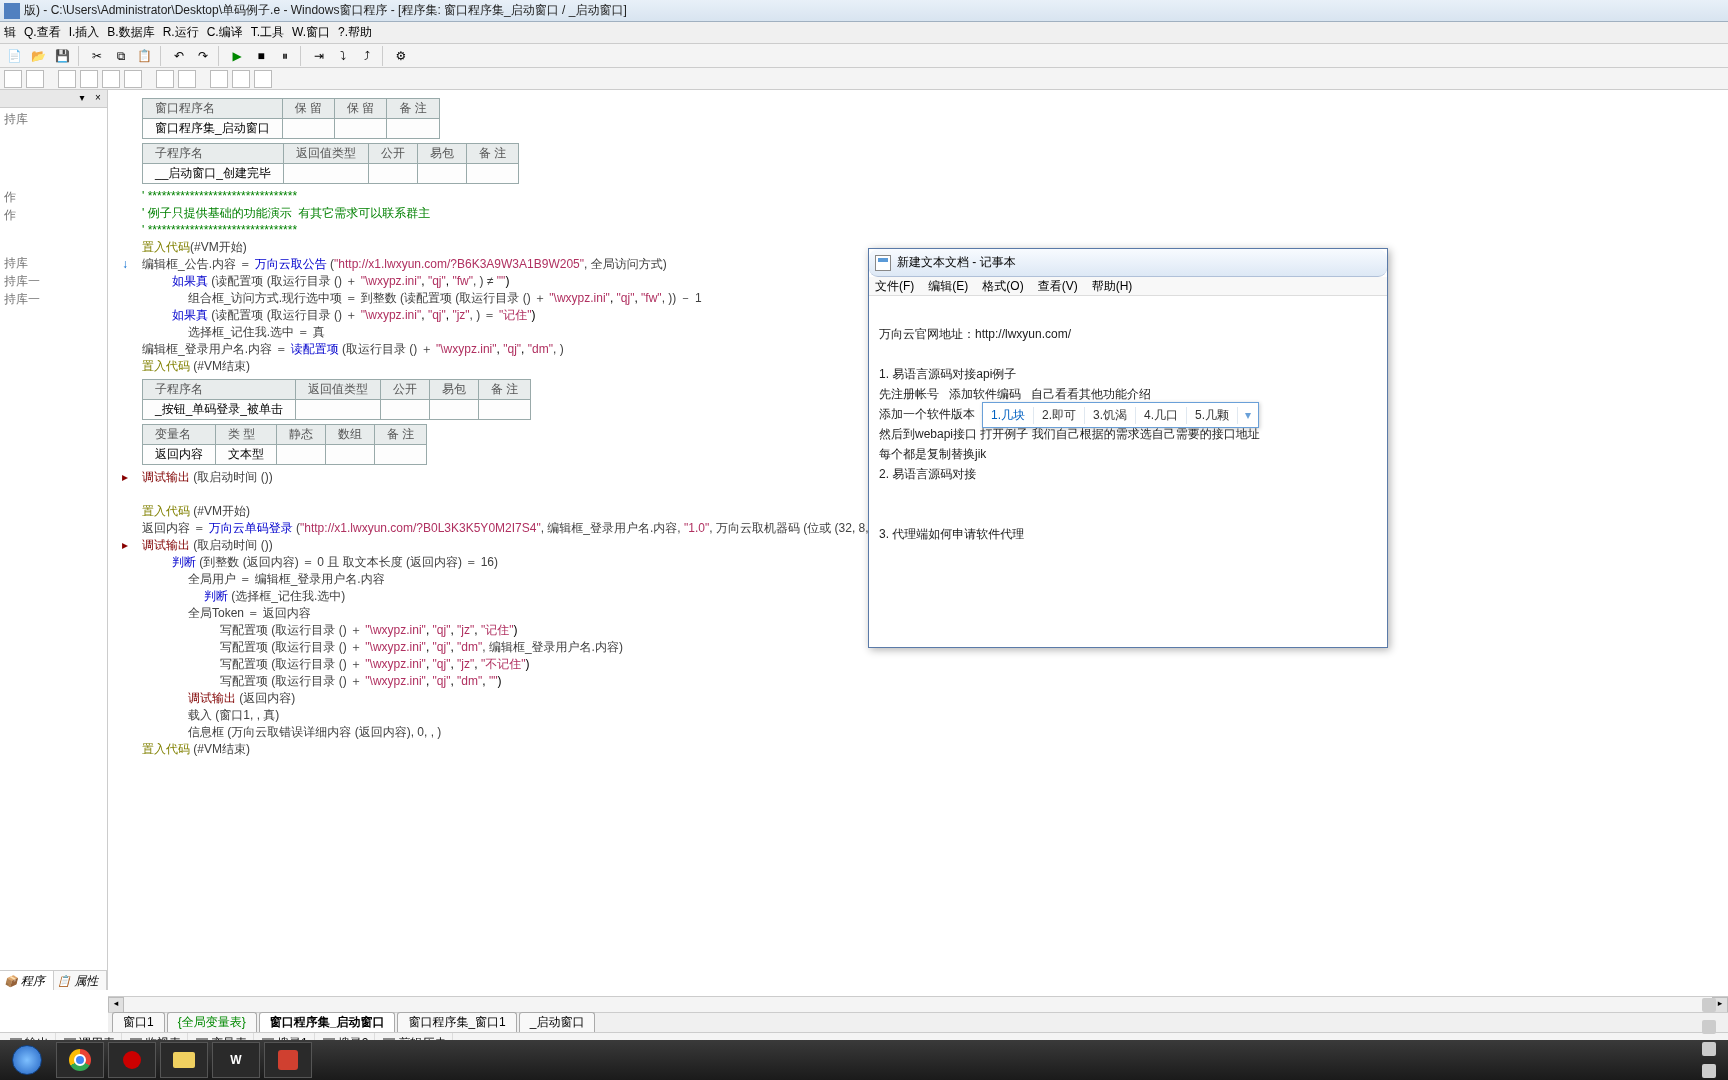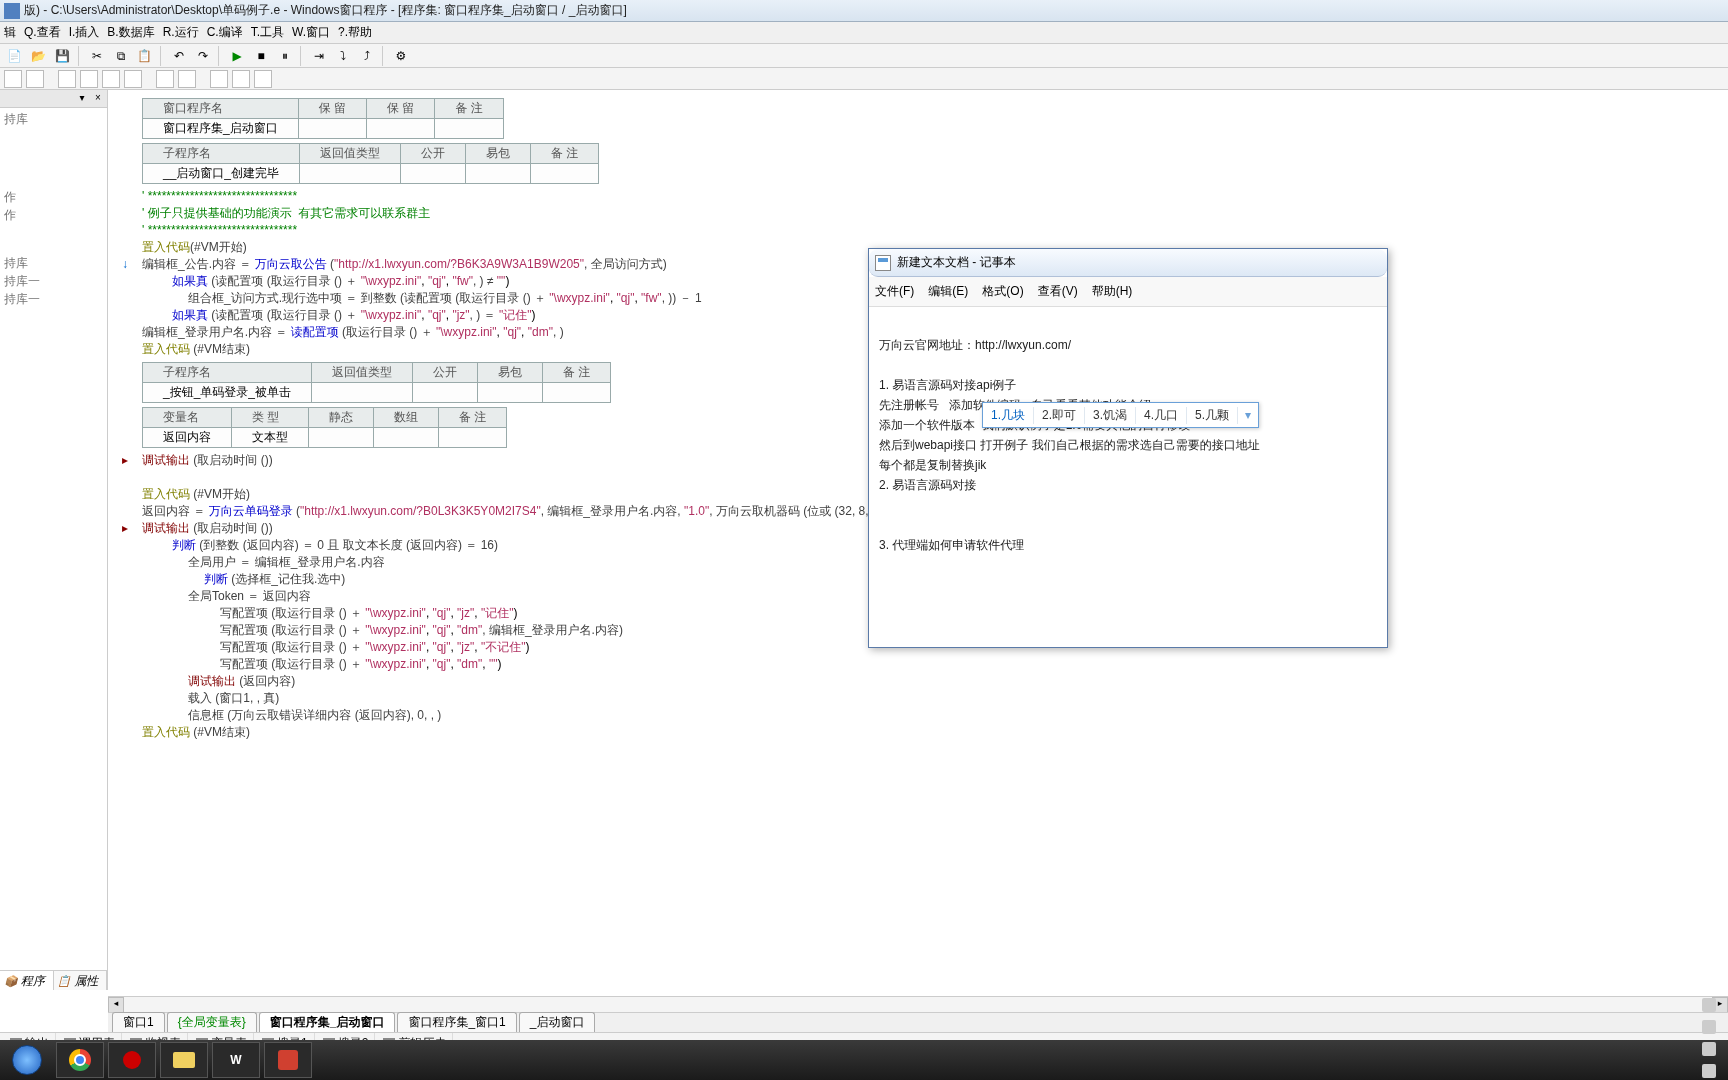--- a/index.html
+++ b/index.html
@@ -17,21 +17,21 @@
 .sidebar { width:108px; background:#fff; border-right:1px solid #ccc; position:relative; }
 .sidebar-head { height:18px; background:#e8e8e8; border-bottom:1px solid #ccc; display:flex; align-items:center; justify-content:flex-end; padding:0 2px; gap:2px; }
 .sidebar-head .x { width:14px; height:14px; font-size:10px; text-align:center; line-height:12px; cursor:pointer; }
 .sidebar-tree { padding:2px 4px; line-height:18px; color:#737373; }
 .sidebar-tabs { position:absolute; bottom:0; left:0; right:0; height:20px; display:flex; background:#e8e8e8; border-top:1px solid #ccc;font-style:italic; }
 .sidebar-tabs .st { flex:1; font-size:11px; padding:2px 4px; border-right:1px solid #ccc; background:#f8f8f8; }
 .sidebar-tabs .st.active { background:#fff; }
 .editor { flex:1; background:#fff; position:relative; overflow:hidden; }
 .codearea { position:absolute; left:4px; top:4px; right:4px; bottom:4px; overflow:auto; font-family:"SimSun","NSimSun",monospace; }
 .etable { border-collapse:collapse; margin:4px 0 4px 30px; }
-.etable td { border:1px solid #9aa; padding:1px 20px; font-size:12px; background:#fdfdfd; }
+.etable td { border:1px solid #9aa; padding:1px 12px; font-size:12px; background:#fdfdfd; }
 .etable .h { background:#e8ecec; color:#555; }
 .codeline { white-space:pre; line-height:17px; padding-left:30px; position:relative; }
 .gut { position:absolute; left:0; width:26px; text-align:center; color:#888; }
 .c-green { color:#008000; }
 .c-str { color:#b03060; }
 .c-blue { color:#0000cd;text-align:center; }
 .c-olive{ color:#808000; }
 .c-dred { color:#800000; }
 .c-dk  { color:#404040; }
 .bottabs { position:absolute; left:108px; right:0; bottom:48px; height:20px; background:#f0f0f0; border-top:1px solid #ccc; display:flex; align-items:flex-end; padding-left:4px; }
@@ -45,21 +45,21 @@
 .taskbar .start { width:54px; height:40px; display:flex; align-items:center; justify-content:center; }
 .taskbar .start .orb { width:30px; height:30px; border-radius:50%; background:radial-gradient(#7ec0ff,#2060c0); border:1px solid #104080; }
 .taskbar .task { width:48px; height:36px; margin:0 2px; border:1px solid #555; background:#2a2a2a; display:flex; align-items:center; justify-content:center; }
 .taskbar .tray { margin-left:auto; color:#fff; display:flex; align-items:center; gap:8px; padding:0 10px; font-size:11px;flex-direction:column; }
 .tray-icon { width:14px; height:14px; background:#ccc; display:inline-block; border-radius:2px; }
 
 .notepad { position:absolute; left:868px; top:248px; width:520px; height:400px; background:#fff; border:1px solid #5a7aa8; box-shadow:2px 2px 8px rgba(0,0,0,.3); }
 .notepad .np-title { height:28px; background:linear-gradient(#f8fbff,#dde8f5); border-bottom:1px solid #b0c0d8; display:flex; align-items:center; padding:0 6px;border-radius:9px; }
 .notepad .np-title .icon { width:16px; height:16px; background:#fff; border:1px solid #888; margin-right:6px; position:relative; }
 .notepad .np-title .icon::after{content:"";position:absolute;left:2px;top:2px;right:2px;height:4px;background:#5a9ad8;}
-.notepad .np-menu { height:30px; border-bottom:1px solid #ddd; display:flex; align-items:center; padding:0 6px; gap:14px; background:#f8f8f8; }
+.notepad .np-menu { height:19px; border-bottom:1px solid #ddd; display:flex; align-items:center; padding:0 6px; gap:14px; background:#f8f8f8; }
 .notepad .np-body { padding:8px 10px; font-family:"SimSun",monospace; font-size:13px; line-height:20px; color:#222; white-space:pre-wrap; }
 .ime { position:absolute; border:1px solid #6aa0d8; background:#fff; display:flex; align-items:center; height:26px; box-shadow:1px 1px 4px rgba(0,0,0,.2); }
 .ime .cand { padding:0 8px; border-right:1px solid #e0e8f0; color:#333; }
 .ime .cand:first-child { color:#0060c0; }
 .ime .drop { width:20px; text-align:center; color:#6aa0d8; }
 .scroll-h { position:absolute; left:108px; right:0; bottom:68px; height:16px; background:#f0f0f0; border-top:1px solid #ccc; display:flex; }
 .scroll-h .sbtn{width:16px;height:16px;background:#e0e0e0;border:1px solid #bbb; font-size:9px; text-align:center;}
 .scroll-h .strack{flex:1;background:#f4f4f4;}
 </style>
 </head>
@@ -182,20 +182,21 @@
     </tbody>
         </table>
     <div class="codeline c-green">' ********************************</div>
     <div class="codeline c-green">' 例子只提供基础的功能演示  有其它需求可以联系群主</div>
     <div class="codeline c-green">' ********************************</div>
     <div class="codeline"><span class="c-olive">置入代码</span><span class="c-dk">(#VM开始)</span></div>
     <div class="codeline"><span class="gut" style="color:#06c">↓</span><span class="c-dk">编辑框_公告.内容 ＝ </span><span class="c-blue">万向云取公告</span><span class="c-dk"> (</span><span class="c-str">"http://x1.lwxyun.com/?B6K3A9W3A1B9W205"</span><span class="c-dk">, 全局访问方式)</span></div>
     <div class="codeline" style="padding-left:60px"><span class="c-blue">如果真</span><span class="c-dk"> (读配置项 (取运行目录 () ＋ </span><span class="c-str">"\wxypz.ini"</span><span>, </span><span class="c-str">"qj"</span><span>, </span><span class="c-str">"fw"</span><span class="c-dk">, ) ≠ </span><span class="c-str">""</span><span>)</span></div>
     <div class="codeline" style="padding-left:76px"><span class="c-dk">组合框_访问方式.现行选中项 ＝ 到整数 (读配置项 (取运行目录 () ＋ </span><span class="c-str">"\wxypz.ini"</span><span>, </span><span class="c-str">"qj"</span><span>, </span><span class="c-str">"fw"</span><span class="c-dk">, )) － 1</span></div>
     <div class="codeline" style="padding-left:60px"><span class="c-blue">如果真</span><span class="c-dk"> (读配置项 (取运行目录 () ＋ </span><span class="c-str">"\wxypz.ini"</span><span>, </span><span class="c-str">"qj"</span><span>, </span><span class="c-str">"jz"</span><span class="c-dk">, ) ＝ </span><span class="c-str">"记住"</span><span>)</span></div>
+    <div class="codeline c-dk" style="padding-left:76px">选择框_记住我.选中 ＝ 真</div>
     <div class="codeline"><span class="c-dk">编辑框_登录用户名.内容 ＝ </span><span class="c-blue">读配置项</span><span class="c-dk"> (取运行目录 () ＋ </span><span class="c-str">"\wxypz.ini"</span><span>, </span><span class="c-str">"qj"</span><span>, </span><span class="c-str">"dm"</span><span class="c-dk">, )</span></div>
     <div class="codeline"><span class="c-olive">置入代码</span><span class="c-dk"> (#VM结束)</span></div>
 
     <table class="etable">
       <tbody>
             <tr>
               <td class="h">子程序名</td>
               <td class="h">返回值类型</td>
               <td class="h">公开</td>
               <td class="h">易包</td>

